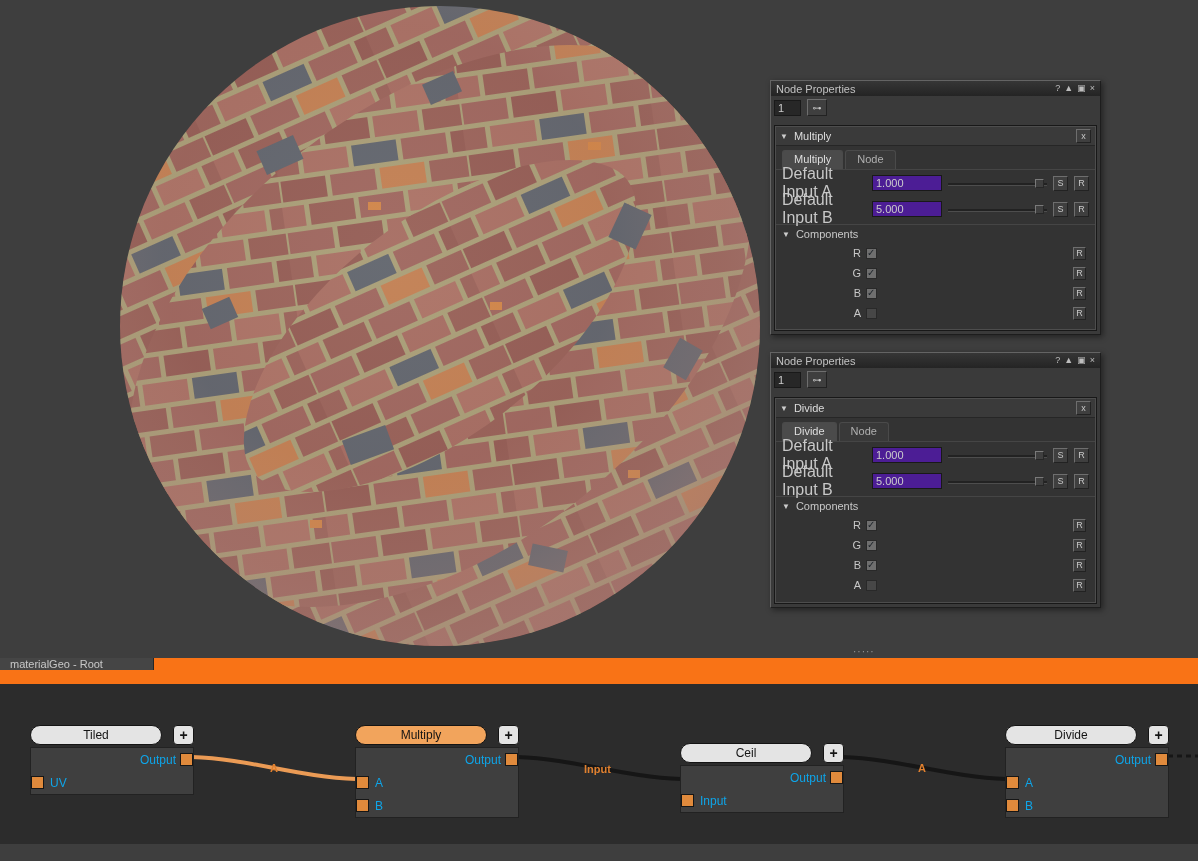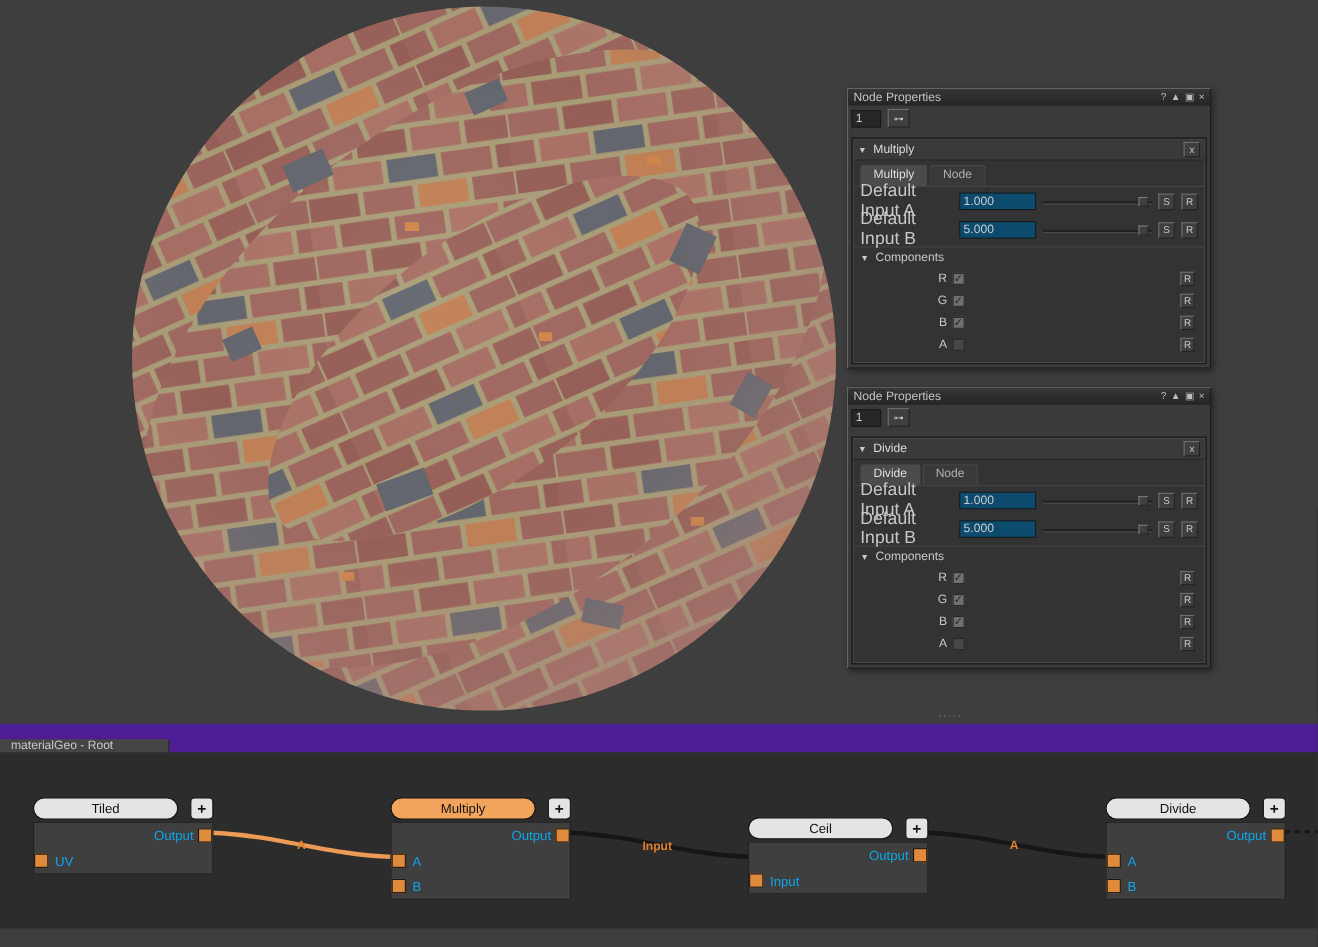--- a/index.html
+++ b/index.html
@@ -26,41 +26,41 @@
     border:1px solid #181818; box-shadow:inset 0 0 0 1px #4d4d4d; padding:1px; }
   .pp-node-header { height:19px; display:flex; align-items:center; gap:6px; padding:0 4px; background:#3a3a3a; border-bottom:1px solid #262626; }
   .arrow { font-size:8px; color:#cccccc; }
   .pp-node-name { font-size:11px; color:#dddddd; }
   .pp-close-x { margin-left:auto; width:15px; height:14px; font-size:9px; }
   .pp-tabs { display:flex; gap:2px; padding:4px 6px 0 6px; height:24px; border-bottom:1px solid #454545; }
   .pp-tab { padding:2px 11px; font-size:11px; color:#b0b0b0; background:#393939; border:1px solid #4a4a4a; border-bottom:none; border-radius:3px 3px 0 0; }
   .pp-tab.active { background:#4b4b4b; color:#dedede; }
   .pp-field { display:flex; align-items:center; height:26px; padding:0 6px; gap:6px; }
   .pp-field-label { font-size:16px; color:#c8c8c8; width:84px; flex:none; }
-  .pp-field-input { width:70px; height:16px; background:#0c4a6e; border:1px solid #191919; color:#cccccc; font-size:11px; padding:0 3px; flex:none; font-family:inherit; }
+  .pp-field-input { width:70px; height:16px; background:#4c1d95; border:1px solid #191919; color:#cccccc; font-size:11px; padding:0 3px; flex:none; font-family:inherit; }
   .pp-slider { flex:1; position:relative; height:13px; }
   .pp-slider-track { position:absolute; left:0; right:0; top:6px; height:2px; background:#222222; box-shadow:0 1px 0 #4d4d4d; }
   .pp-slider-handle { position:absolute; right:3px; top:2px; width:9px; height:9px; background:#3f3f3f; border:1px solid; border-color:#7a7a7a #272727 #272727 #7a7a7a; }
   .pp-sq { width:15px; height:15px; font-size:9px; flex:none; }
   .pp-comp-header { height:19px; display:flex; align-items:center; gap:6px; padding:0 6px; font-size:11px; color:#c8c8c8; border-top:1px solid #454545; margin-top:2px; }
   .pp-comp-row { display:flex; align-items:center; height:20px; padding:0 9px 0 6px; }
   .pp-comp-label { width:84px; text-align:right; font-size:11px; color:#c8c8c8; padding-right:5px; flex:none; }
   .pp-checkbox { width:11px; height:11px; background:#474747; border:1px solid #292929; position:relative; flex:none; }
   .pp-checkbox.checked { background:#6f6f6f; }
   .pp-checkbox.checked::after { content:"✓"; position:absolute; left:0; top:-2px; font-size:10px; color:#1f252b; }
   .flex-spacer { flex:1; }
   .pp-sq.small { width:13px; height:13px; }
 
   
   .bottom { position:absolute; left:0; top:650px; width:1198px; height:211px; }
   .splitter { height:8px; background:#3e3e3e; position:relative; }
   .splitter-dots { position:absolute; left:853px; top:-4px; font-size:10px; color:#9a9a9a; letter-spacing:1px; }
   .ng-titlebar { height:17px; background:#3a3a3a; border-top:1px solid #515151; display:flex; align-items:center; padding:0 8px; }
   .ng-title { font-size:11px; color:#b8b8b8; }
-  .ng-tabbar { height:26px; background:#4c1d95; display:flex; align-items:flex-end; }
+  .ng-tabbar { height:26px; background:#f97316; display:flex; align-items:flex-start; }
   .ng-tab { width:154px; background:#454545; color:#c8c8c8; font-size:11px; display:flex; align-items:center; padding:0 10px; border-right:1px solid #262626; }
   .ng-canvas { position:relative; height:160px; background:#2c2c2c; overflow:hidden; }
   .wires { position:absolute; left:0; top:0; z-index:1; }
   .gnode { position:absolute; width:164px; z-index:2; }
   .gnode-headrow { display:flex; gap:11px; height:20px; }
   .gnode-header { flex:1; background:#e4e4e4; border:1px solid #141414; border-radius:10px; color:#141414; font-size:12px; display:flex; align-items:center; justify-content:center; }
   .gnode-header.selected { background:#f2a45c; }
   .gnode-add { width:21px; height:20px; background:#e4e4e4; border:1px solid #141414; border-radius:4px; font-size:14px; font-weight:bold; color:#141414; font-family:inherit; display:flex; align-items:center; justify-content:center; }
   .gnode-body { margin-top:2px; background:#3f3f3f; border:1px solid #222222; }
   .gnode-row { position:relative; height:23px; display:flex; align-items:center; font-size:12px; color:#0ea5e9; }

